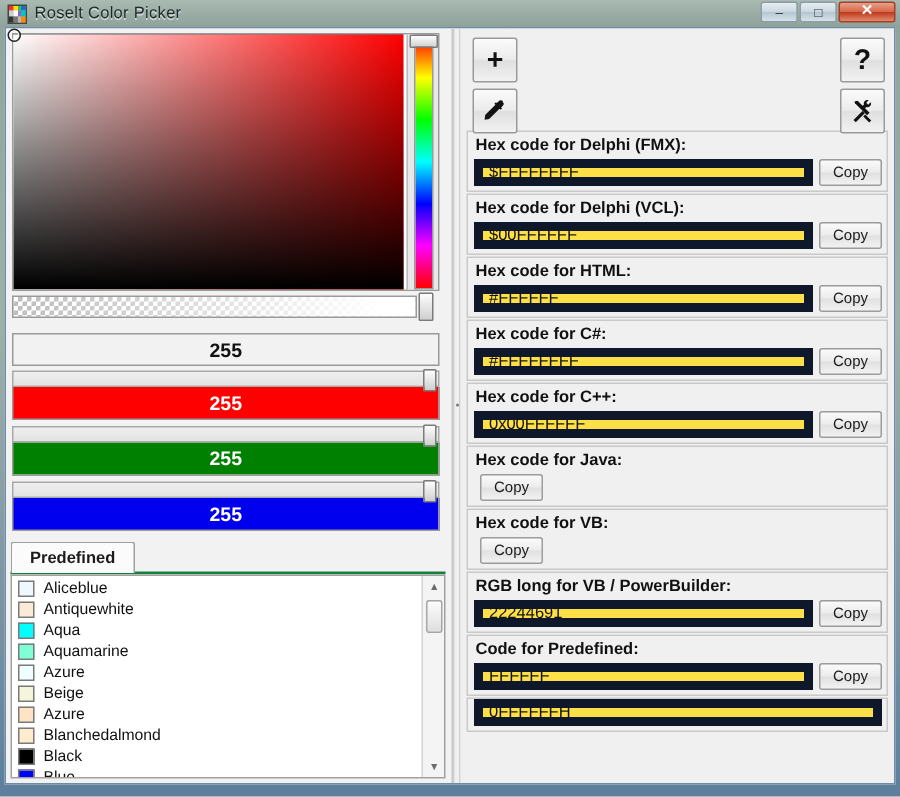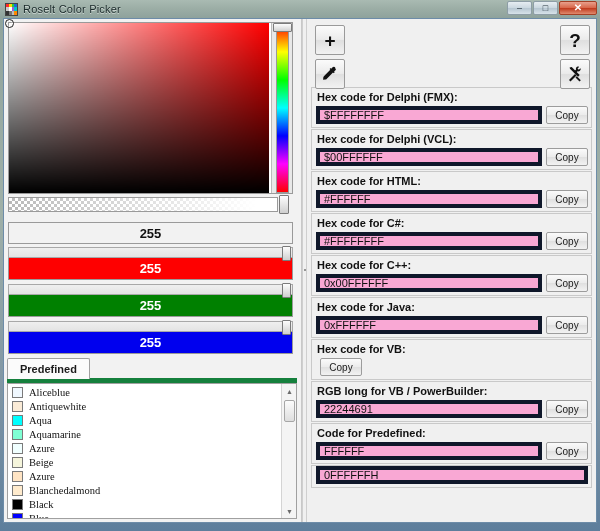--- a/index.html
+++ b/index.html
@@ -131,21 +131,21 @@
     border: 1px solid #7b7b7b; box-sizing: border-box; border-radius: 1px;
   }
   .chan-bar {
     height: 22px; display: flex; align-items: center; justify-content: center;
     font-size: 13px; font-weight: bold; box-sizing: border-box;
     border: 1px solid #9a9a9a; border-top: none;
   }
 
   .tabs {
     position: absolute; left: 3px; top: 343px; width: 290px; height: 21px;
-    display: flex; align-items: flex-end; border-bottom: 5px solid #15803d;
+    display: flex; align-items: flex-end; border-bottom: 2px solid #15803d;
     box-sizing: border-box;
   }
   .tab {
     height: 20px; padding: 0 12px; font-size: 11px; font-weight: bold; color: #1b1b1b;
     display: flex; align-items: center; box-sizing: border-box;
     border: 1px solid #a0a0a0; border-bottom: none; border-radius: 2px 2px 0 0;
   }
   .tab.active { background: #fbfbfb; margin-bottom: -1px; height: 21px; }
   .tab.inactive {
     background: linear-gradient(180deg,#f2f2f2,#dcdcdc);
@@ -156,21 +156,21 @@
     position: absolute; left: 3px; top: 364px; width: 290px; height: 136px;
     background: #fff; border: 1px solid #a0a0a0; box-sizing: border-box;
     overflow: hidden; display: flex;
   }
   .list-inner { flex: 1; overflow: hidden; padding-top: 1px; }
   .c-item { display: flex; align-items: center; height: 14px; padding-left: 4px; }
   .c-swatch {
     width: 11px; height: 11px; border: 1px solid #7a7a7a; box-sizing: border-box;
     margin-right: 6px; flex: none;
   }
-  .c-label { font-size: 10.5px; color: #111; white-space: nowrap; font-family: Liberation Serif, serif; }
+  .c-label { font-size: 10.5px; color: #111; white-space: nowrap; }
 
   .vscroll {
     width: 15px; background: #f4f4f4; border-left: 1px solid #d4d4d4;
     position: relative; flex: none; box-sizing: border-box;
   }
   .vs-arrow {
     position: absolute; left: 0; width: 15px; height: 14px;
     display: flex; align-items: center; justify-content: center;
     font-size: 7px; color: #6b6b6b;
   }
@@ -210,21 +210,21 @@
   .tbtn.tools { right: 2px; top: 36px; }
   .tbtn .t-glyph { font-size: 19px; font-weight: bold; color: #111; line-height: 1; }
 
   .grp { margin-bottom: 1px; background: #f0f0f0; border: 1px solid #c9c9c9; box-sizing: border-box; }
   .grp-label {
     font-size: 11px; font-weight: bold; color: #111;
     padding: 3px 5px 2px 5px; line-height: 13px;
   }
   .grp-row { display: flex; align-items: center; padding: 0 3px 3px 4px; }
   .grp-input {
-    flex: 1; height: 18px; background: #f9a8d4; border: 4px solid #0f172a;
+    flex: 1; height: 18px; background: #fde047; border: 6px solid #0f172a;
     box-sizing: border-box; font-size: 11px; color: #111;
     display: flex; align-items: center; padding-left: 4px; overflow: hidden;
     white-space: nowrap;
   }
   .copy-btn {
     flex: none; margin-left: 4px; width: 42px; height: 18px;
     background: linear-gradient(180deg,#fafafa 0%, #ececec 48%, #e0e0e0 52%, #f2f2f2 100%);
     border: 1px solid #9c9c9c; box-sizing: border-box; border-radius: 2px;
     font-size: 10px; color: #1b1b1b;
     display: flex; align-items: center; justify-content: center;
@@ -431,21 +431,20 @@
           <div class="grp">
             <div class="grp-label">Hex code for C++:</div>
             <div class="grp-row">
               <div class="grp-input">0x00FFFFFF</div>
               <div class="copy-btn">Copy</div>
             </div>
           </div>
           <div class="grp">
             <div class="grp-label">Hex code for Java:</div>
             <div class="grp-row">
-              <div class="grp-input">0xFFFFFF</div>
               <div class="copy-btn">Copy</div>
             </div>
           </div>
           <div class="grp">
             <div class="grp-label">Hex code for VB:</div>
             <div class="grp-row">
               <div class="copy-btn">Copy</div>
             </div>
           </div>
           <div class="grp">

